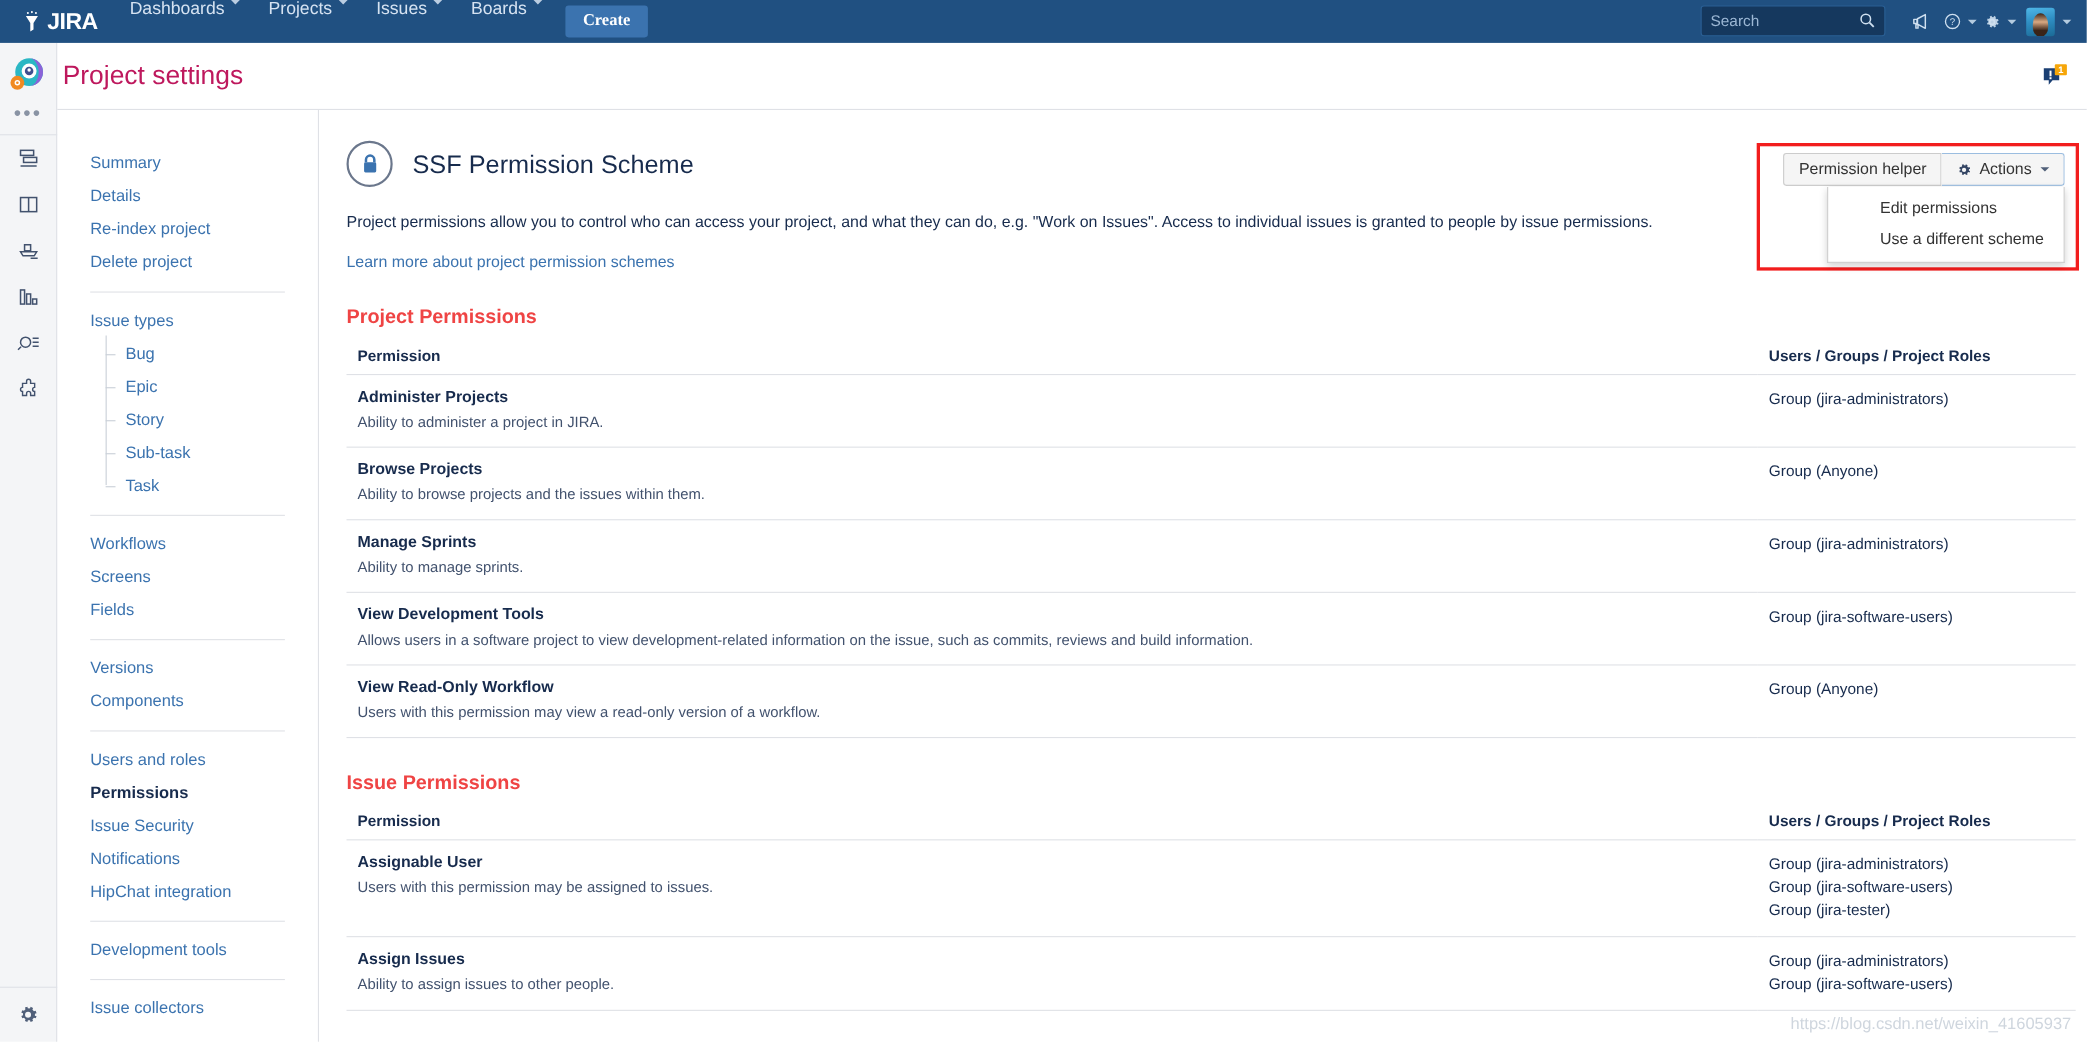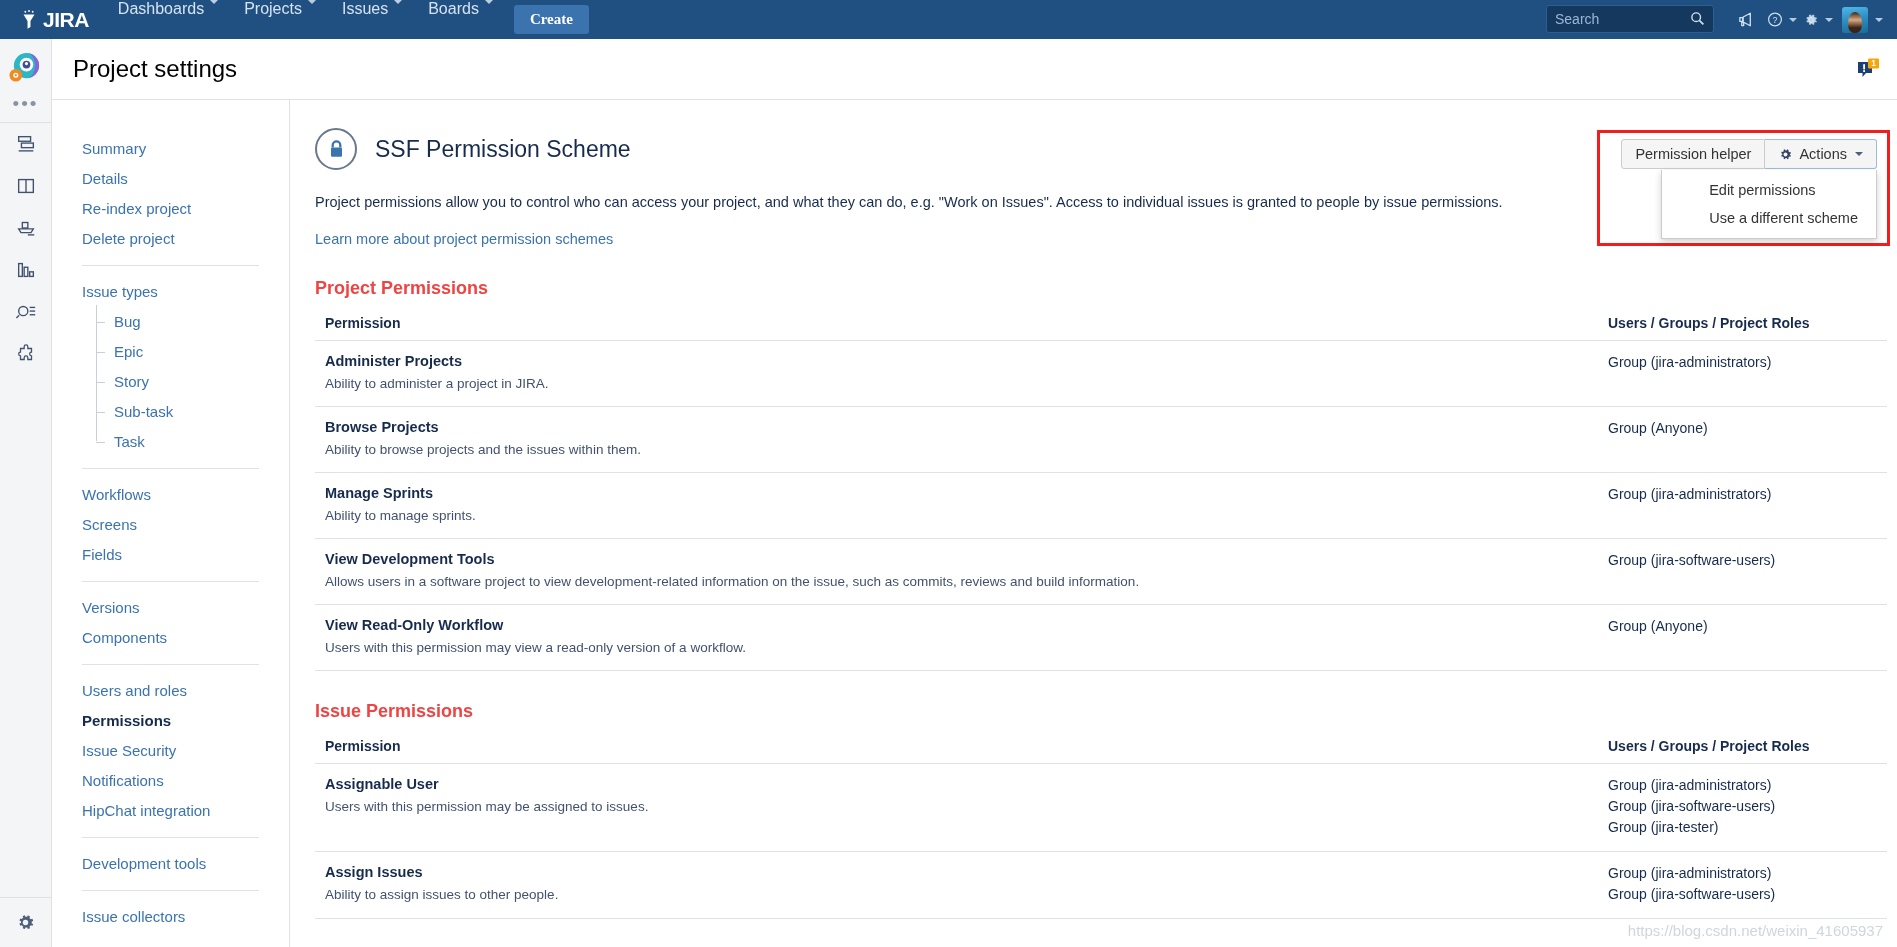--- a/index.html
+++ b/index.html
@@ -93,21 +93,21 @@
     width:52px; height:50px; display:flex; align-items:center; justify-content:center;
     color:#505f79; cursor:pointer; border-top:1px solid #dfe1e6;
   }
 
   
   .page-header {
     position:absolute; top:39px; left:52px; width:1845px; height:60px;
     background:#fff; display:flex; align-items:center;
   }
   .page-title {
-    margin-left:21px; font-size:24px; color:#000000; font-weight:normal;
+    margin-left:5px; font-size:24px; color:#be185d; font-weight:normal;
   }
   .feedback-badge {
     margin-left:auto; margin-right:16px; position:relative; cursor:pointer;
     width:24px; height:22px;
   }
   .header-rule {
     position:absolute; top:99px; left:52px; width:1845px; height:1px; background:#dfe1e6;
   }
 
   

